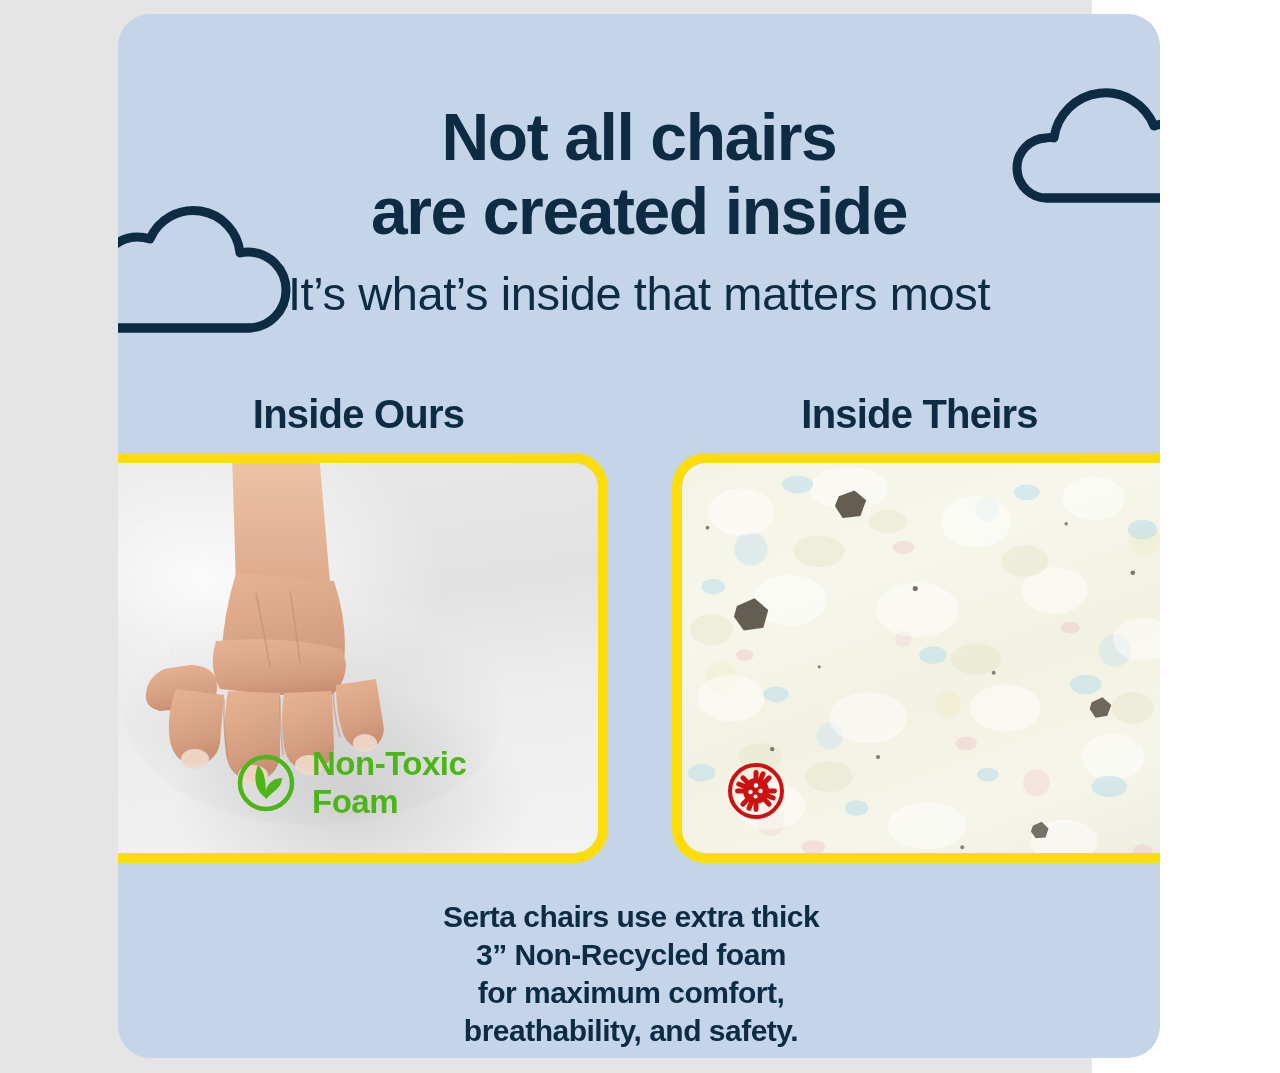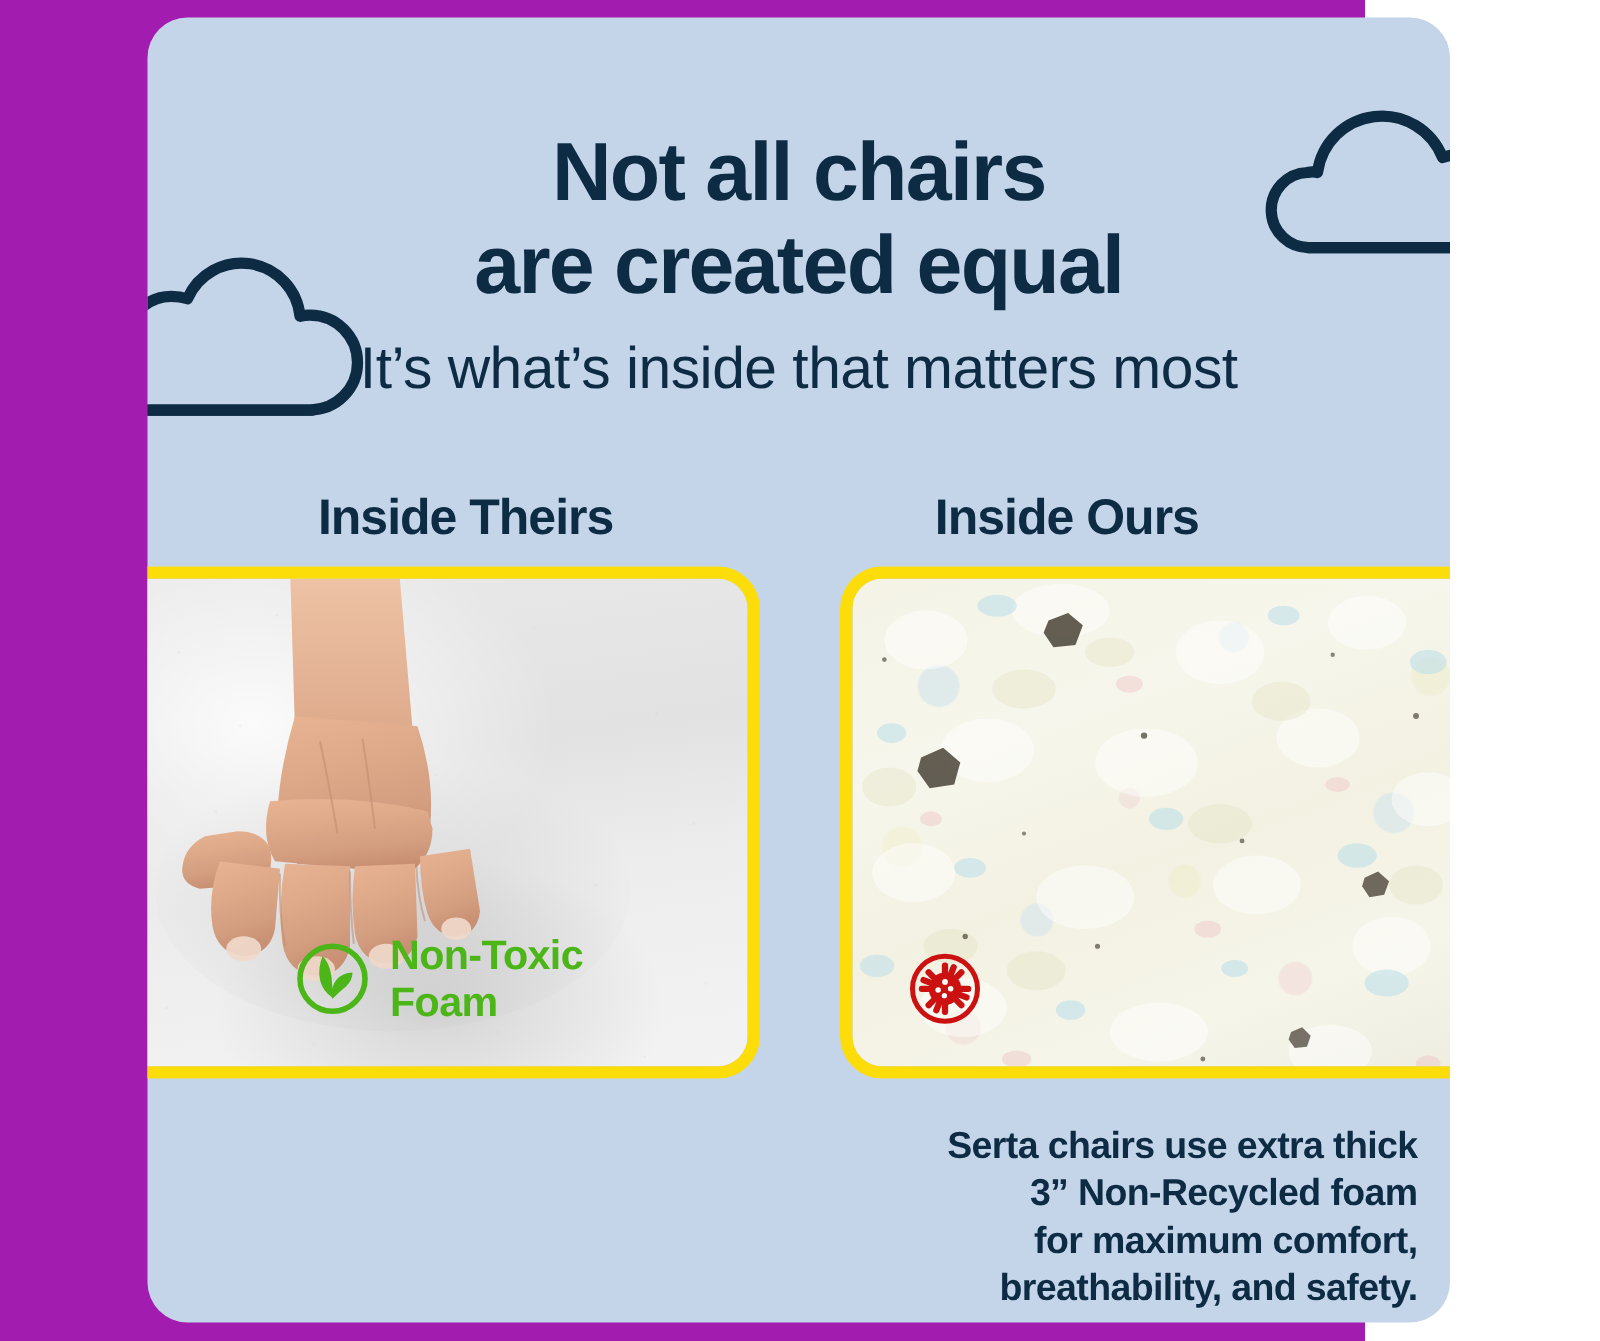--- a/index.html
+++ b/index.html
@@ -11,21 +11,21 @@
     width: 1280px;
     height: 1073px;
     font-family: "Liberation Sans", sans-serif;
     overflow: hidden;
   }
 
   .stage {
     position: relative;
     width: 1092px;
     height: 1073px;
-    background: #a21caf;
+    background: #e5e5e5;
   }
 
   
   .card {
     position: absolute;
     left: 118px;
     top: 14px;
     width: 1042px;
     height: 1044px;
     background: #c4d5ea;
@@ -186,50 +186,50 @@
   .caption {
     flex: 1 1 50%;
     text-align: center;
     font-size: 30px;
     line-height: 38px;
     font-weight: 600;
     letter-spacing: -0.5px;
     color: #0d2b42;
     white-space: pre-line;
   }
-  .caption.left  { padding: 0 26px 0 10px; text-align: right; }
+  .caption.left  { padding: 0 26px 0 10px; }
   .caption.right { padding: 0 14px 0 18px; }
 </style>
 </head>
 <body>
 
 <div class="stage">
   <div class="card">
 
     <svg class="cloud cloud-left" width="200" height="150" viewBox="0 0 200 150">
       <path d="M-40 138 H148 a38 38 0 0 0 0-76 q-4 0-8 1 a47 47 0 0 0 -90 -14 q-6 -2 -13 -2 a35 35 0 0 0 -35 35 q0 4 1 8" fill="none" stroke="#0d2b42" stroke-width="9" stroke-linecap="round" stroke-linejoin="round"></path>
       <path d="M-40 138 H150" fill="none" stroke="#0d2b42" stroke-width="9" stroke-linecap="round"></path>
     </svg>
 
     <svg class="cloud cloud-right" width="180" height="150" viewBox="0 0 180 150">
       <path d="M200 140 H46 a30 30 0 0 1 -2 -60 q4 -1 8 0 a52 52 0 0 1 100 -12 q8 -3 16 -2" fill="none" stroke="#0d2b42" stroke-width="9" stroke-linecap="round" stroke-linejoin="round"></path>
       <path d="M44 140 H200" fill="none" stroke="#0d2b42" stroke-width="9" stroke-linecap="round"></path>
     </svg>
 
     <div class="headline">
       <div class="line">Not all chairs</div>
-      <div class="line">are created equal</div>
+      <div class="line">are created inside</div>
       <div class="subhead">It’s what’s inside that matters most</div>
     </div>
 
     <div class="columns">
 
       <div class="col-head-row">
+        <div class="col-head left">Inside Ours</div>
         <div class="col-head right">Inside Theirs</div>
-        <div class="col-head left">Inside Ours</div>
       </div>
 
       <div class="panels">
 
         <div class="panel panel-left">
           <div class="panel-media foam-good">
             <svg class="foam-grain" viewBox="0 0 504 410" preserveAspectRatio="none">
               <g fill="#c9c9c9" opacity="0.30">
                 <circle cx="40" cy="60" r="1.4"></circle>
                   <circle cx="120" cy="30" r="1.1"></circle>

